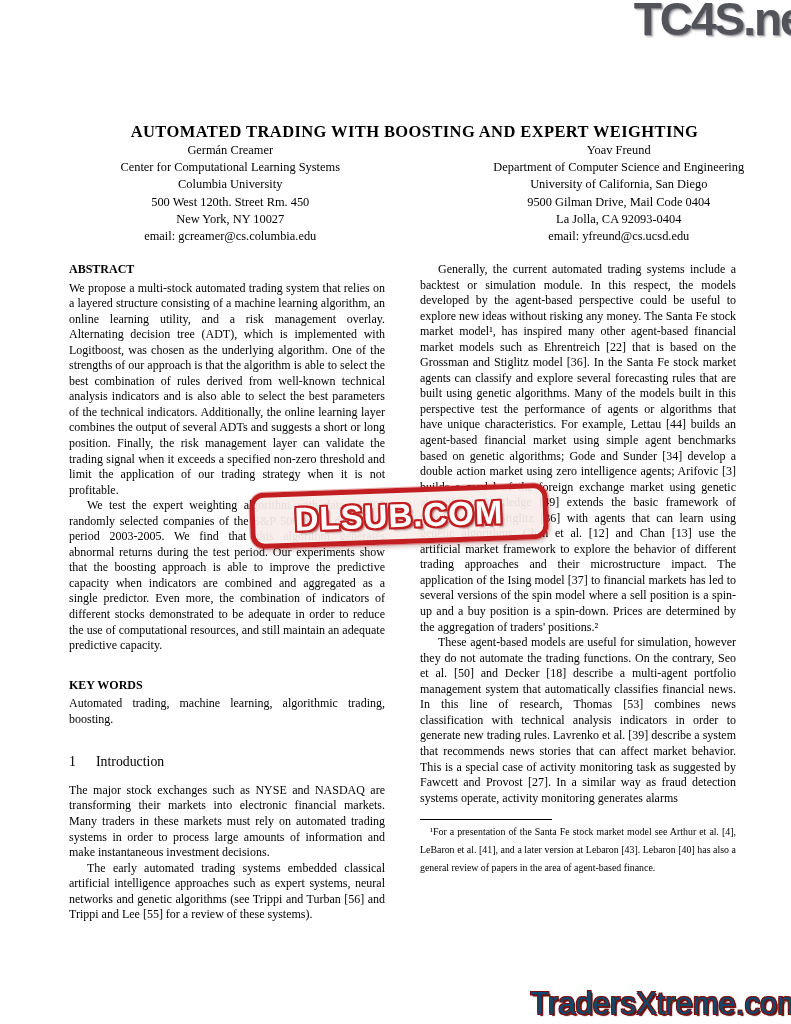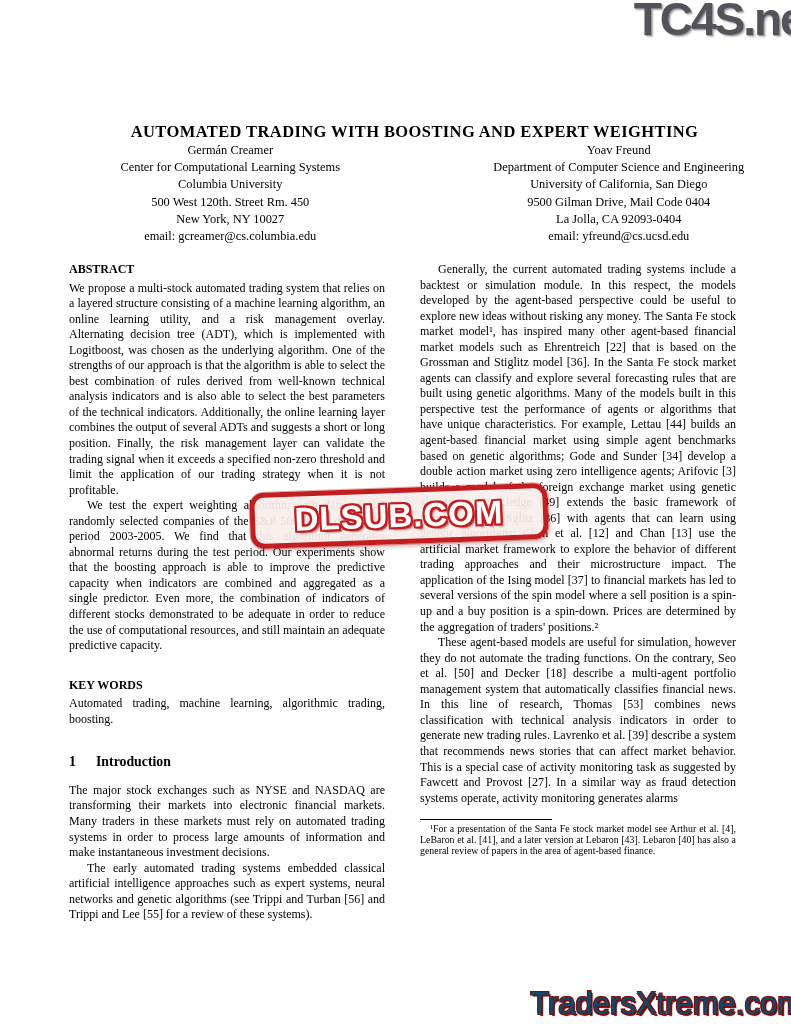--- a/index.html
+++ b/index.html
@@ -69,30 +69,30 @@
   .col-right { left:420px; }
 
   .col p { margin:0; }
   .col p.indent { text-indent:18px; }
 
   h2.heading {
     font-size:12px; font-weight:bold; margin:0 0 3px 0; text-align:left;
   }
   h2.kw-heading { margin-top:24px; }
   h3.sec-heading {
-    font-size:13.8px; font-weight:bold; margin:27px 0 13px 0; text-align:left;
+    font-size:13.8px; font-weight:normal; margin:27px 0 13px 0; text-align:left;
   }
   h3.sec-heading .sec-num { display:inline-block; width:27px; }
 
   .fnrule {
     margin-top:13px; width:132px; height:0;
     border-top:1px solid #000;
   }
   p.footnote {
-    font-size:9.9px; line-height:11px; margin-top:3px !important;
+    font-size:9.9px; line-height:18px; margin-top:3px !important;
     text-indent:10px;
   }
 </style>
 </head>
 <body>
 
 <div class="page">
 
   <div class="wm-top">TC4S.net</div>
 

